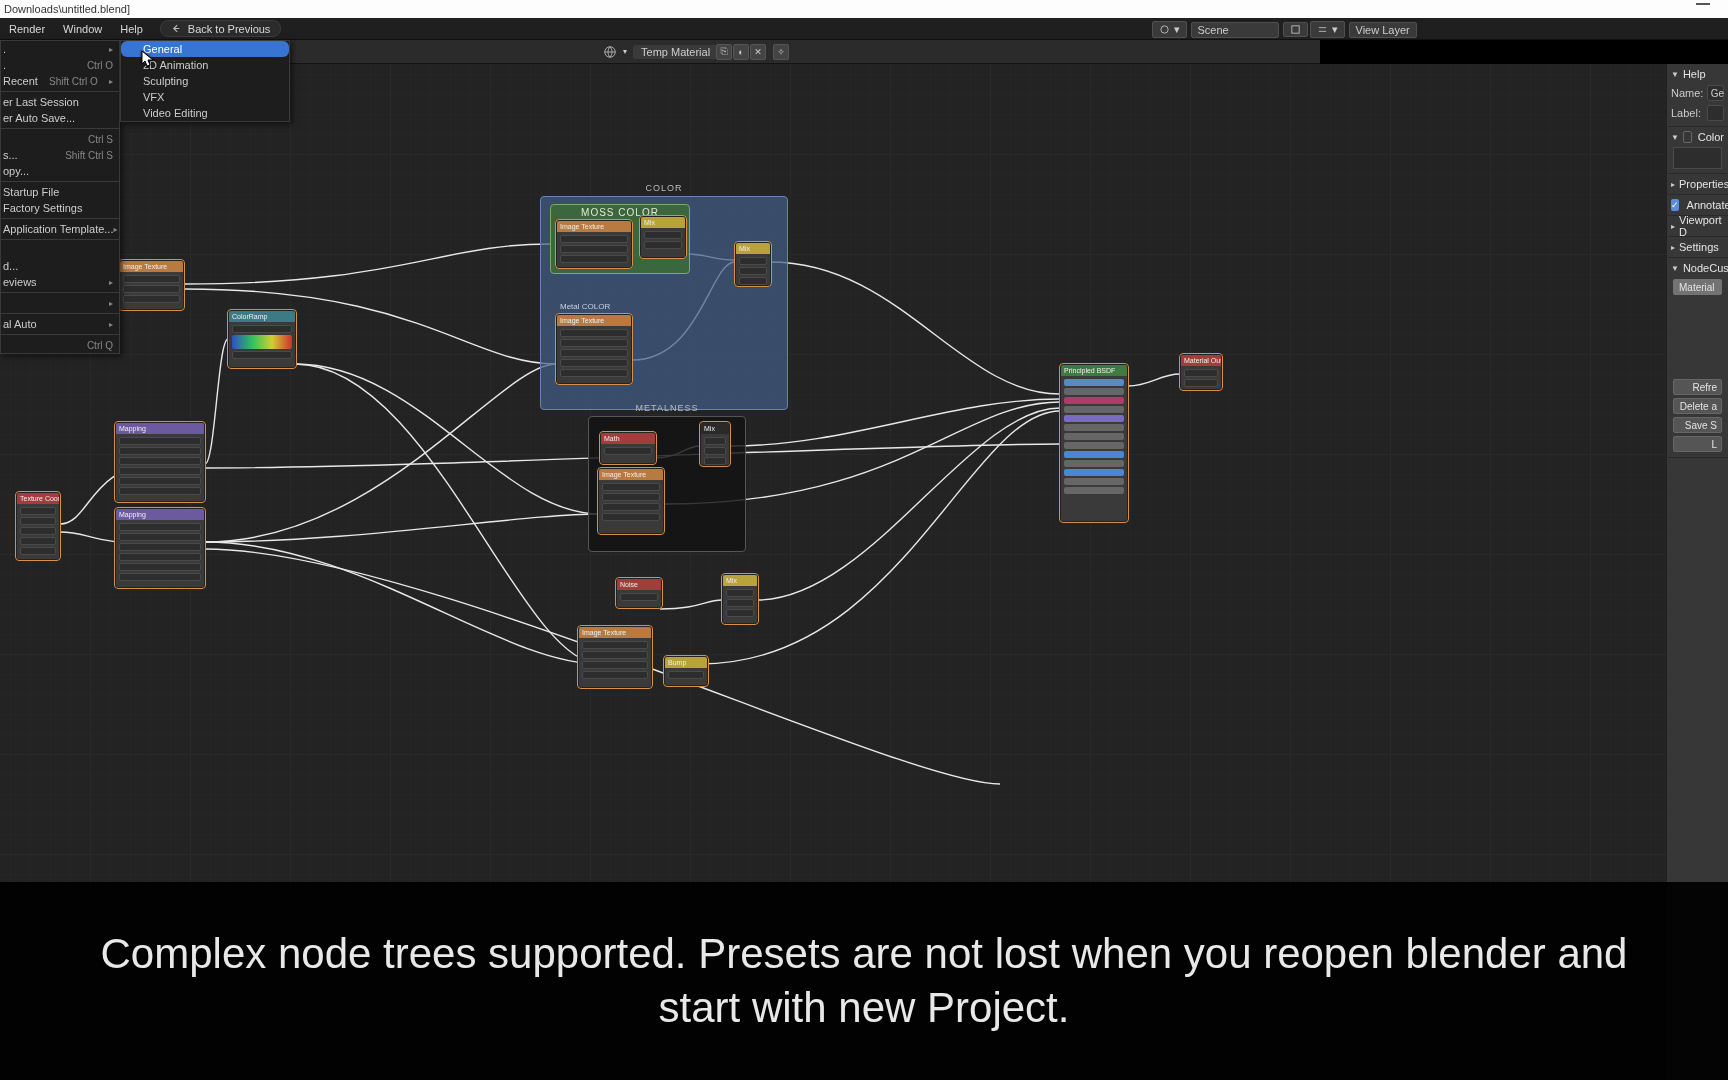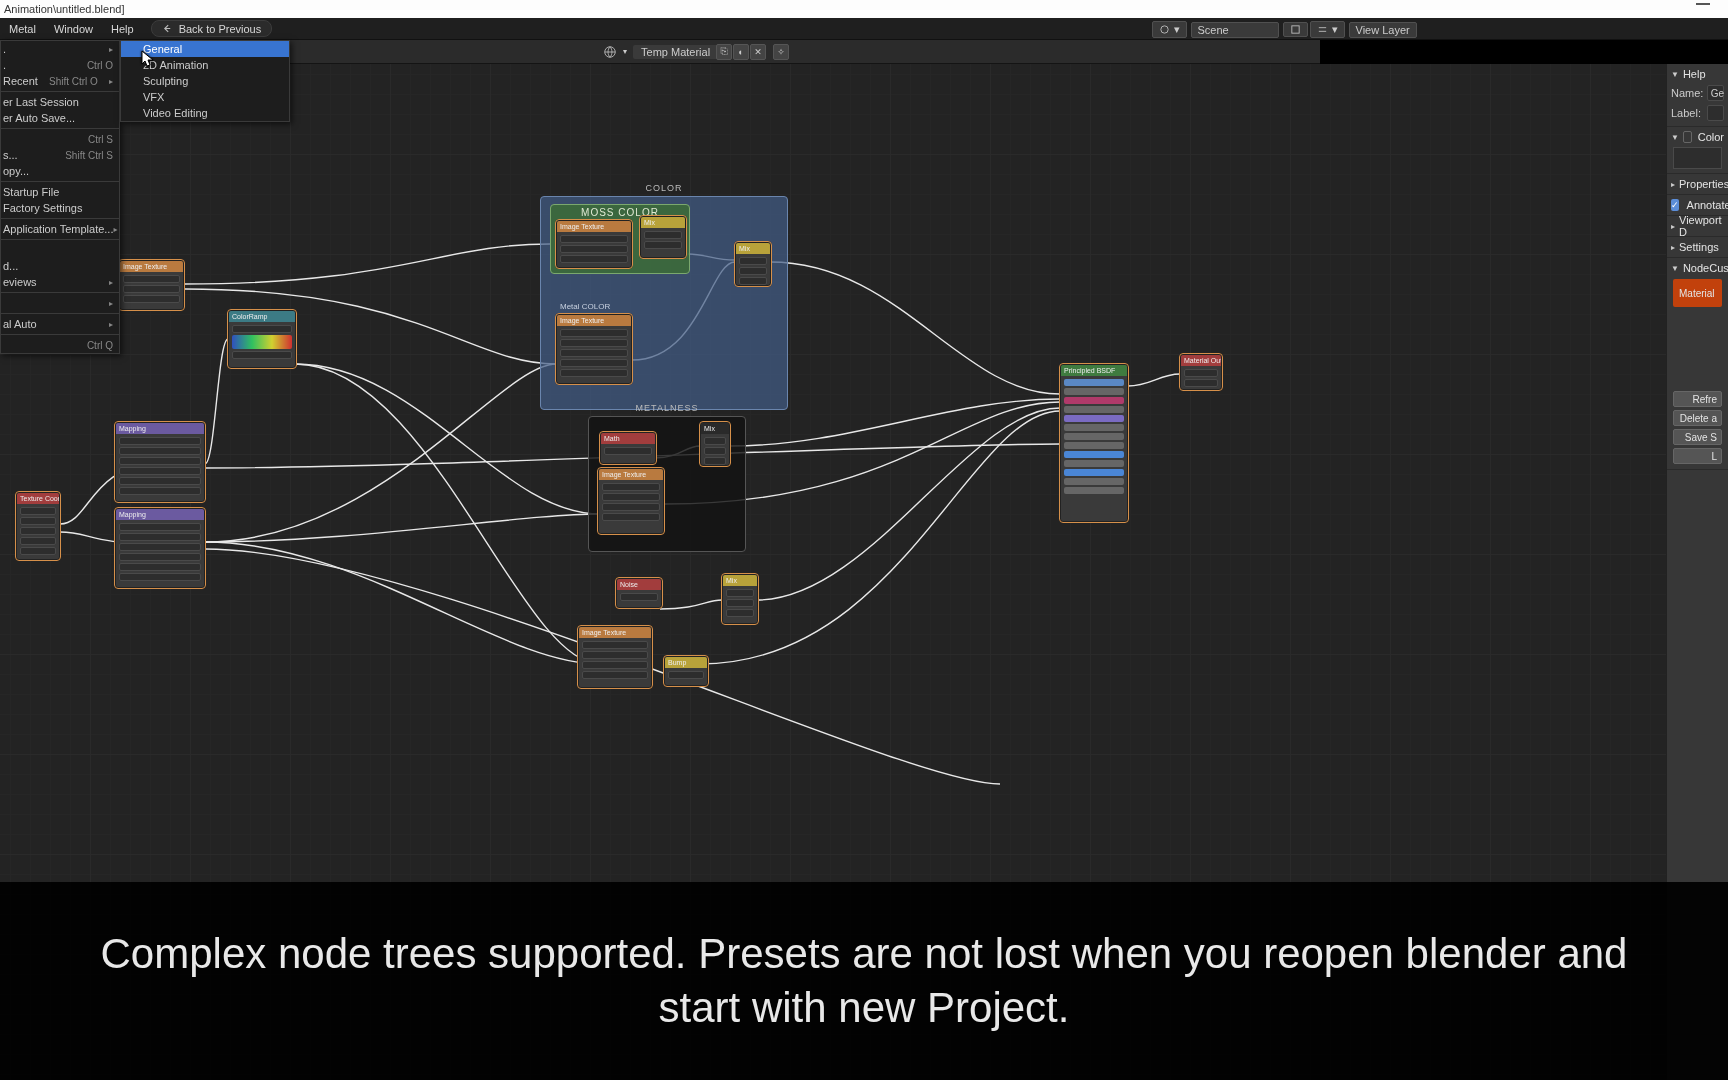--- a/index.html
+++ b/index.html
@@ -31,36 +31,36 @@
 
 .dropdown { position:absolute; left:0; top:40px; width:120px; background:#1d1d1d; border:1px solid #3a3a3a; font-size:11px; color:#ccc; z-index:40; box-shadow:2px 2px 6px rgba(0,0,0,.6); }
 .dropdown .row { height:16px; display:flex; align-items:center; justify-content:space-between; padding:0 6px 0 2px; white-space:nowrap; overflow:hidden; }
 .dropdown .sep { height:1px; background:#3a3a3a; margin:2px 0; }
 .dropdown .arrow::after { content:"▸"; color:#888; font-size:8px; }
 .dropdown .sc { color:#888; font-size:10px; }
 
 
 .submenu { position:absolute; left:120px; top:40px; width:170px; background:#1d1d1d; border:1px solid #3a3a3a; font-size:11px; z-index:41; box-shadow:2px 2px 6px rgba(0,0,0,.6); }
 .submenu .row { height:16px; padding:0 6px 0 22px; display:flex; align-items:center; }
-.submenu .row.hl { background:#3874d1; color:#fff; }
+.submenu .row.hl { background:#3874d1; color:#fff;border-radius:6px; }
 .cursor { position:absolute; left:141px; top:50px; z-index:60; }
 .cursor svg { width:14px; height:18px; filter:drop-shadow(0 0 1px #000); }
 
 
 .npanel { position:absolute; right:0; top:64px; bottom:0; width:62px; background:#373737; border-left:1px solid #222; font-size:11px; color:#e4e4e4; }
 .npanel .sec { padding:2px 4px; border-bottom:1px solid #2a2a2a; }
 .npanel .hd { display:flex; align-items:center; gap:4px; font-size:11px; height:16px; }
 .npanel .hd .tri { font-size:8px; color:#ccc; }
 .npanel .fld { display:flex; align-items:center; gap:4px; height:18px; margin:2px 0; }
 .npanel .fld .lab { width:32px; text-align:left; color:#ccc; }
 .npanel .fld .inp { flex:1; height:16px; background:#2d2d2d; border:1px solid #4a4a4a; border-radius:2px; }
 .npanel .btnrow { height:16px; background:#555; border:1px solid #666; border-radius:2px; margin:3px 2px; display:flex; align-items:center; justify-content:flex-end; padding-right:4px; font-size:10px; overflow:hidden; }
 .npanel .cbox { width:12px; height:12px; background:#5b8dd8; border-radius:2px; display:flex; align-items:center; justify-content:center; font-size:9px; color:#fff; }
 .npanel .colorbar { height:22px; background:#2d2d2d; border:1px solid #4a4a4a; margin:2px; }
-.npanel .matpill { height:28px; background:#c2410c; border-radius:2px; margin:3px 2px; display:flex; align-items:center; padding-left:6px; font-size:10px; }
+.npanel .matpill { height:16px; background:#737373; border-radius:2px; margin:3px 2px; display:flex; align-items:center; padding-left:6px; font-size:10px; }
 .npanel .expand { position:absolute; left:-10px; top:322px; color:#aaa; font-size:9px; }
 
 
 .canvas { position:absolute; left:0; right:62px; top:64px; bottom:0; background:#232323; overflow:hidden;
   background-image:
     linear-gradient(#2a2a2a 1px, transparent 1px),
     linear-gradient(90deg,#2a2a2a 1px, transparent 1px),
     linear-gradient(#262626 1px, transparent 1px),
     linear-gradient(90deg,#262626 1px, transparent 1px);
   background-size:100px 100px,100px 100px,20px 20px,20px 20px;
@@ -98,26 +98,26 @@
 .pb { height:7px; border-radius:2px; }
 
 
 .caption { position:absolute; left:0; right:0; bottom:0; height:198px; background:rgba(0,0,0,.92); display:flex; align-items:center; justify-content:center; text-align:center; padding:0 60px; }
 .caption span { color:#e8e8e8; font-size:42px; font-weight:300; line-height:1.28; }
 </style>
 </head>
 <body>
 
 <div class="titlebar">
-  <span>Animation\untitled.blend]</span>
+  <span>Downloads\untitled.blend]</span>
   <div class="dash"></div>
 </div>
 
 <div class="menubar">
-  <div class="item">Metal</div>
+  <div class="item">Render</div>
   <div class="item">Window</div>
   <div class="item">Help</div>
   <div class="back">
     <svg viewBox="0 0 16 16">
         <path d="M9 3 4 8l5 5M4 8h8" stroke="#bbb" fill="none" stroke-width="1.6"></path>
       </svg>
     <span>Back to Previous</span>
   </div>
 </div>
 

